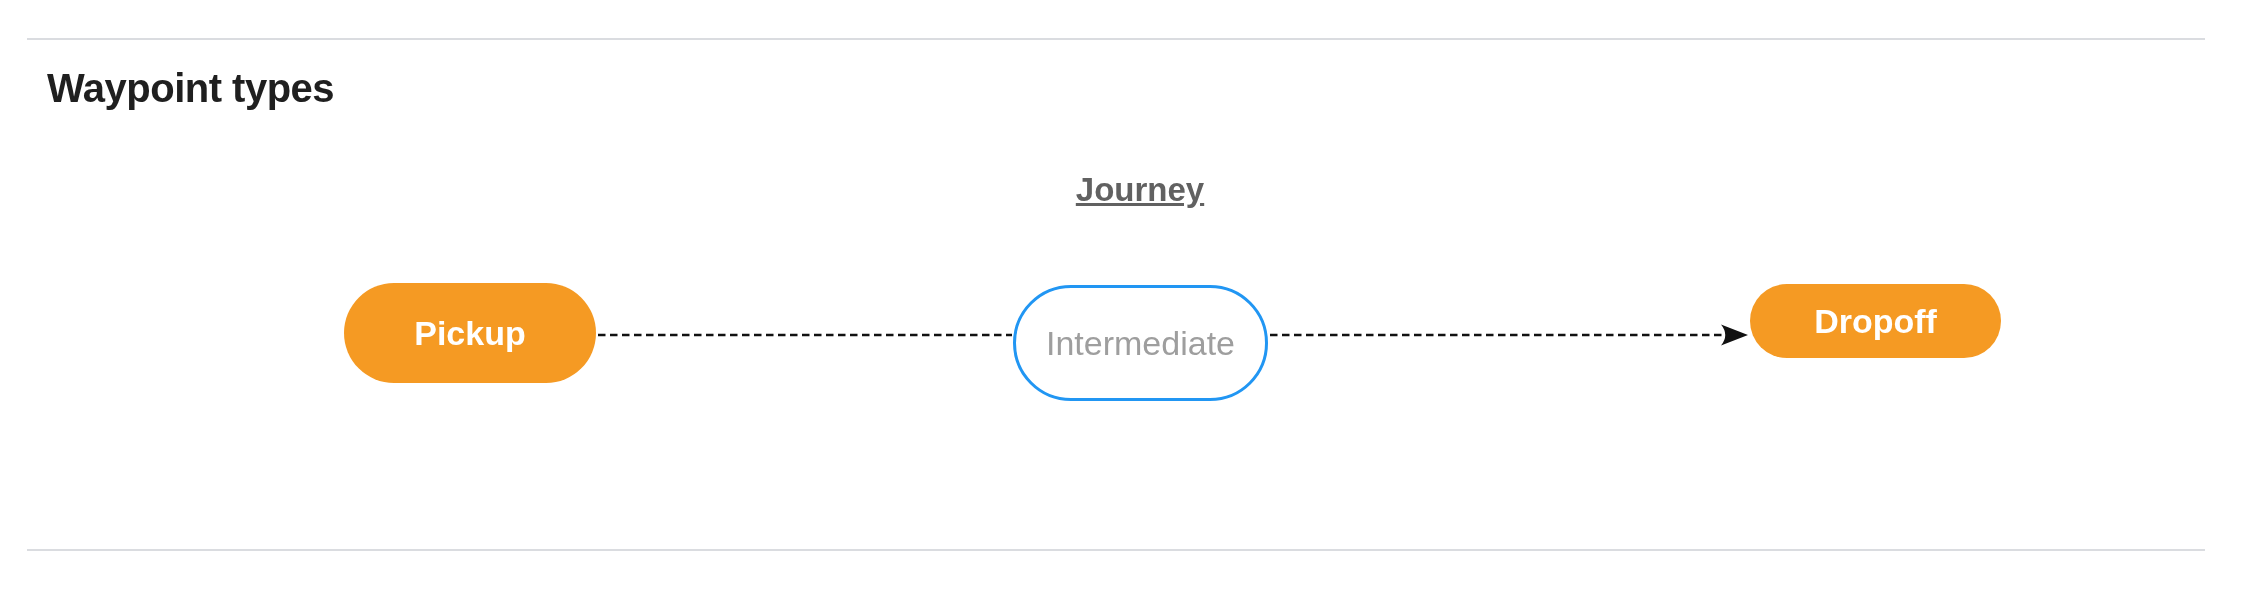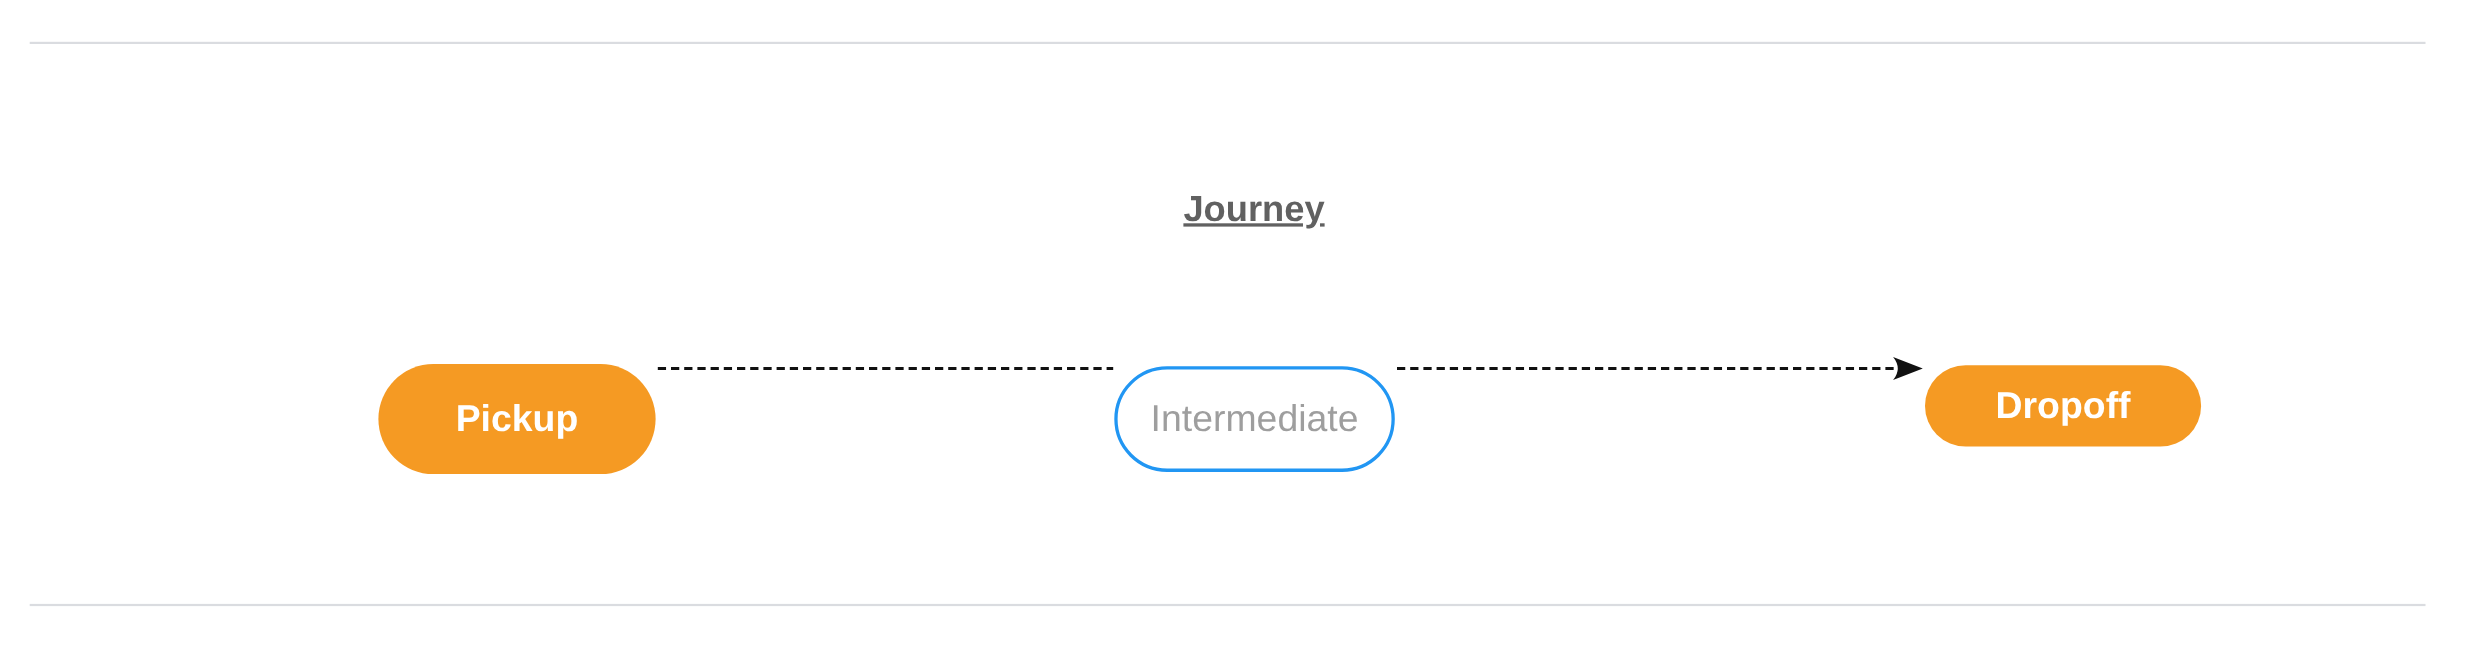--- a/index.html
+++ b/index.html
@@ -66,44 +66,44 @@
   }
 
   .node {
     position: absolute;
     display: flex;
     align-items: center;
     justify-content: center;
     border-radius: 60px;
     font-size: 34px;
     white-space: nowrap;
-    margin-top: 48px;
   }
   .node.filled {
     background: var(--accent-orange);
     color: var(--node-text-white);
     font-weight: 700;
   }
   .node.outlined {
     background: #FFFFFF;
     border: 3px solid var(--accent-blue);
     color: var(--intermediate-gray);
     font-weight: 500;
   }
   .node-pickup       { left: 344px;  top: 283px; width: 252px; height: 100px; }
-  .node-intermediate { left: 1013px; top: 285px; width: 255px; height: 96px;  }
+  .node-intermediate { left: 1013px; top: 285px; width: 255px; height: 116px;  }
   .node-dropoff      { left: 1750px; top: 284px; width: 251px; height: 74px;  }
 </style>
 </head>
 <body>
 
 <div class="canvas">
 
   <div class="divider top"></div>
 
+  <h2 class="page-title">Waypoint types</h2>
 
   <div class="journey-label">Journey</div>
 
   <svg class="edges-svg" viewBox="0 0 2245 592" xmlns="http://www.w3.org/2000/svg" aria-hidden="true">
     <g>
       <line x1="598" y1="335" x2="1012" y2="335" stroke="#111111" stroke-width="2.6" stroke-dasharray="7.5 4.5"></line>
     </g>
     <g>
       <line x1="1270" y1="335" x2="1723" y2="335" stroke="#111111" stroke-width="2.6" stroke-dasharray="7.5 4.5"></line>
       <path d="M 1748 335 L 1721 324.5 Q 1729.5 335 1721 345.5 Z" fill="#111111"></path>

